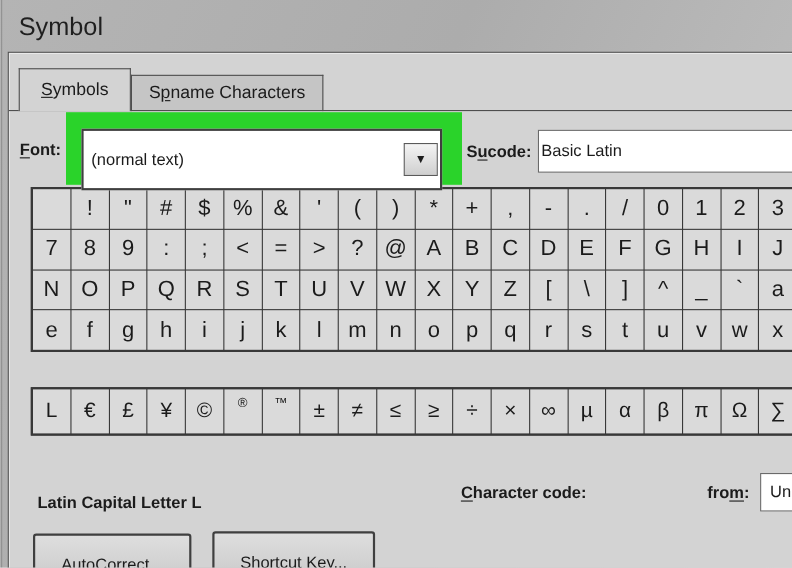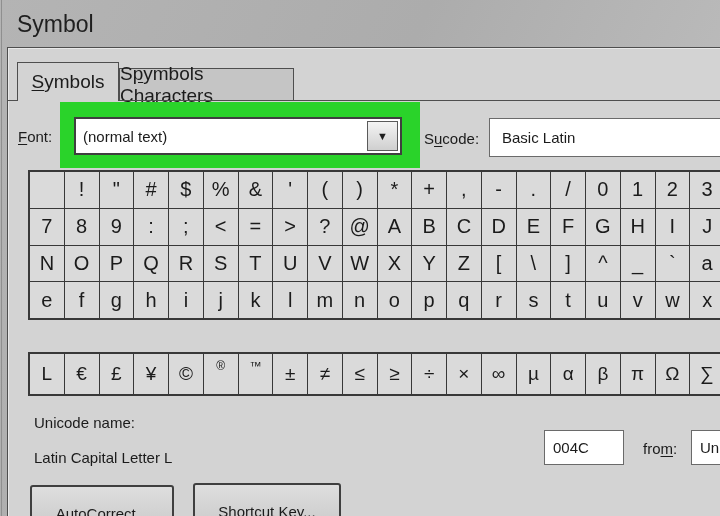--- a/index.html
+++ b/index.html
@@ -14,41 +14,41 @@
 
   #window-title { position:absolute; left:17px; top:11px; font-size:23px; color:#1f1f1f; }
 
   
   #dialog { position:absolute; left:7px; top:47px; right:-20px; bottom:-20px;
     background:#d3d3d3; border:1px solid #4e4e4e; box-shadow:inset 1px 1px 0 #e9e9e9; }
 
   
   .pane-line { position:absolute; left:8px; right:0; top:100px; height:1px; background:#4e4e4e; z-index:3; }
   .tab { position:absolute; display:flex; align-items:center; justify-content:center;
-    font-size:19px; border:1px solid #4e4e4e; border-bottom:none; cursor:default; }
+    font-size:16px; border:1px solid #4e4e4e; border-bottom:none; cursor:default; }
   #tab-symbols { left:17px; top:62px; width:102px; height:39px; background:#d3d3d3; z-index:4; }
   #tab-special { left:119px; top:68px; width:175px; height:33px; background:#c5c5c5; z-index:2; }
 
   .ac { text-decoration:underline; text-underline-offset:2px; }
 
-  .lbl { position:absolute; font-size:15px; z-index:1; white-space:nowrap; }
+  .lbl { position:absolute; font-size:15px; z-index:1; white-space:nowrap;font-weight:bold; }
 
   
   #font-highlight { position:absolute; left:60px; top:102px; width:360px; height:66px;
     background:#2ad32a; z-index:5; }
-  #font-combo { position:absolute; left:74px; top:117px; width:328px; height:38px;
+  #font-combo { position:absolute; left:74px; top:117px; width:328px; height:56px;
     background:#ffffff; border:2px solid #3f3f3f; z-index:6; display:flex; align-items:center; }
   #font-combo .val { font-size:15px; padding-left:7px; flex:1; }
   #font-combo .drop-btn { width:31px; height:30px; margin-right:2px; border:1px solid #5a5a5a;
     background:linear-gradient(#f4f4f4,#cfcfcf); display:flex; align-items:center; justify-content:center;
     font-size:11px; color:#1d1d1d; }
 
   #subset-combo { position:absolute; left:489px; top:118px; width:260px; height:39px;
     background:#ffffff; border:1px solid #6a6a6a; display:flex; align-items:center; z-index:1; }
-  #subset-combo .val { font-size:15px; padding-left:12px; }
+  #subset-combo .val { font-size:15px; padding-left:2px; }
 
   
   #symbol-grid { position:absolute; left:28px; top:170px; right:-6px; height:150px;
     display:grid; grid-template-columns:repeat(20,1fr); grid-auto-rows:1fr;
     gap:1px; background:#383838; border:2px solid #383838; z-index:1; }
   .cell { background:#dadada; display:flex; align-items:center; justify-content:center;
     font-size:20px; cursor:default; }
 
   
   #recent-row { position:absolute; left:28px; top:352px; right:-6px; height:44px;
@@ -77,21 +77,21 @@
 
   <div id="window-title">Symbol</div>
 
   <div id="dialog"></div>
   <div class="pane-line"></div>
 
   <div class="tab" id="tab-symbols">
     <span><span class="ac">S</span><span>ymbols</span></span>
   </div>
   <div class="tab" id="tab-special">
-    <span><span>S</span><span class="ac">p</span><span>ymbols Characters</span></span>
+    <span><span>S</span><span class="ac">p</span><span>name Characters</span></span>
   </div>
 
   <div class="lbl" style="left:18px; top:128px;"><span class="ac">F</span><span>ont:</span></div>
 
   <div id="font-highlight"></div>
 
   <div id="font-combo">
     <span class="val">(normal text)</span>
     <span class="drop-btn">▼</span>
   </div>
@@ -202,26 +202,23 @@
       <div class="rcell">×</div>
       <div class="rcell">∞</div>
       <div class="rcell">µ</div>
       <div class="rcell">α</div>
       <div class="rcell">β</div>
       <div class="rcell">π</div>
       <div class="rcell">Ω</div>
       <div class="rcell">∑</div>
     </div>
 
-  <div class="lbl" style="left:34px; top:414px;">Unicode name:</div>
   <div class="lbl" style="left:34px; top:449px;text-align:center;">Latin Capital Letter L</div>
 
-  <div class="field-box" id="charcode-box">
-    <span>004C</span>
-  </div>
+  <div class="lbl" style="left:419px; top:440px;"><span class="ac">C</span><span>haracter code:</span></div>
 
   <div class="lbl" style="left:643px; top:440px;"><span>fro</span><span class="ac">m</span><span>:</span></div>
   <div class="field-box" id="from-box">
     <span>Uni</span>
   </div>
 
   <div class="btn" id="btn-autocorrect">
     <span><span class="ac">A</span><span>utoCorrect...</span></span>
   </div>
   <div class="btn" id="btn-shortcutkey">

